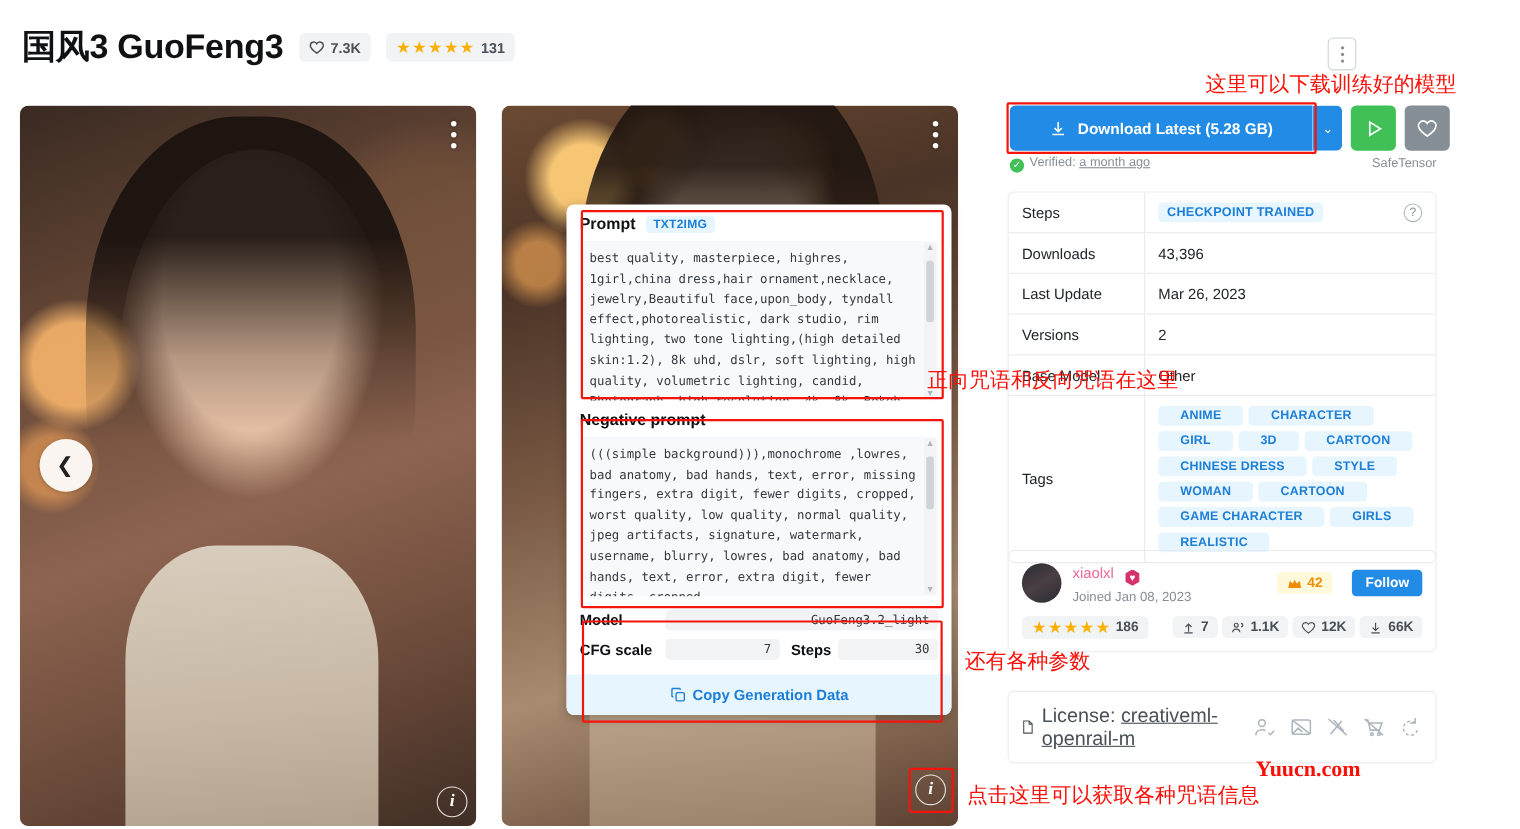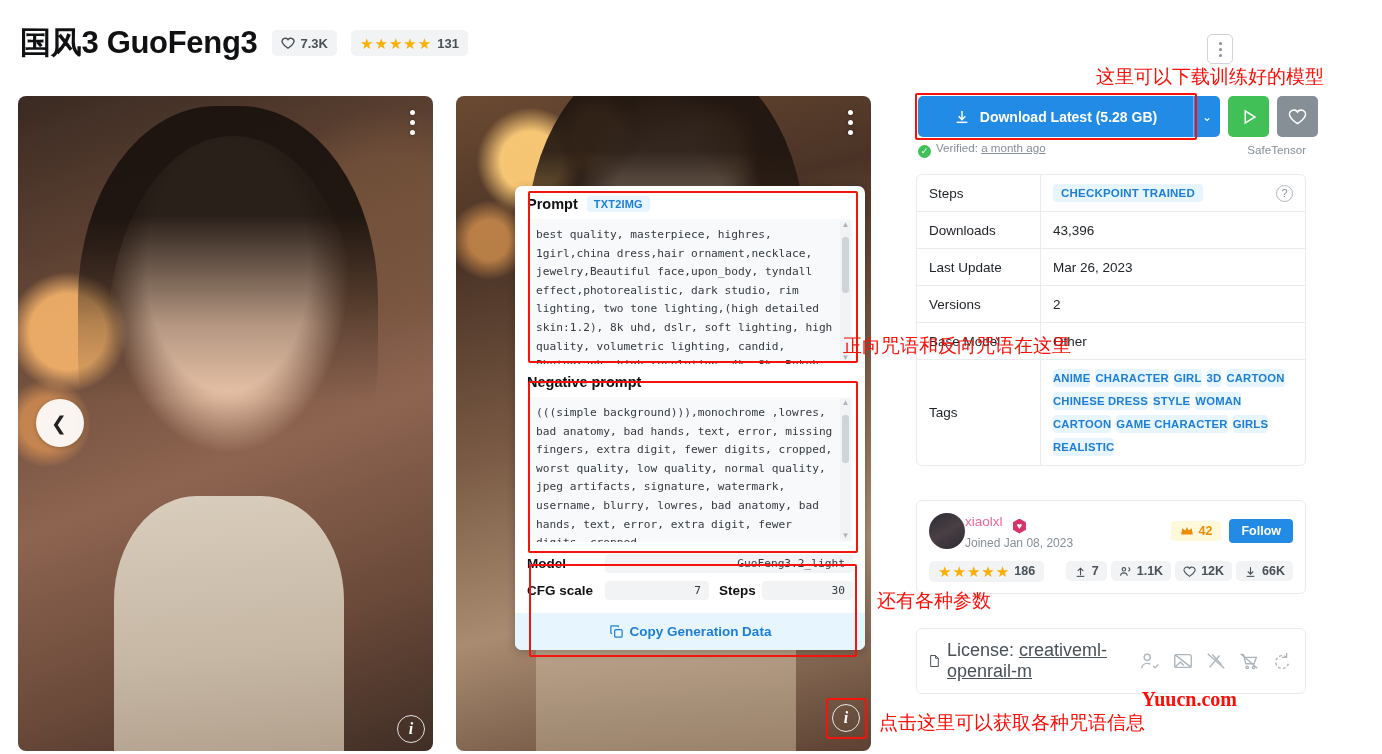--- a/index.html
+++ b/index.html
@@ -117,26 +117,26 @@
   .it-row:last-child { border-bottom:none; }
   .it-k { flex:0 0 124px; padding:9px 12px; font-size:13.5px; color:#212529;
      border-right:1px solid #e9ecef; display:flex; align-items:center; }
   .it-v { flex:1; padding:9px 12px; font-size:13.5px; color:#212529; display:flex;
      align-items:center; gap:8px; }
   .chip-type { background:#e7f5ff; color:#1c7ed6; font-size:11.5px; font-weight:bold;
      padding:3px 8px; border-radius:4px; letter-spacing:.2px; }
   .qmark { margin-left:auto; width:17px; height:17px; border-radius:50%; border:1.3px solid #adb5bd;
      color:#868e96; font-size:11px; display:flex; align-items:center; justify-content:center; }
   .tags-wrap { display:flex; flex-wrap:wrap; gap:5px; padding:9px 12px; flex:1; align-content:flex-start; }
-  .tag { background:#e7f5ff; color:#1c7ed6; font-size:11.3px; font-weight:bold; padding:3px 0;
+  .tag { background:#e7f5ff; color:#1c7ed6; font-size:11.3px; font-weight:bold; padding:3px 20px;
      border-radius:4px; letter-spacing:.2px; }
 
   .user-card { position:absolute; left:916px; top:500px; width:390px; border:1px solid #e9ecef;
      border-radius:6px; padding:11px 12px; }
-  .uc-top { display:flex; align-items:center; }
+  .uc-top { display:flex; align-items:center; gap:10px; }
   .avatar { width:36px; height:36px; border-radius:50%; overflow:hidden; flex:0 0 36px;
      background:linear-gradient(150deg,#2b2b33 0%,#4a3f45 50%,#2b2b33 100%); }
   .uname { color:#f06595; font-size:13.5px; }
   .ubadge { width:15px; height:15px; background:#d6336c; display:inline-flex; align-items:center;
      justify-content:center; color:#fff; font-size:9px;
      clip-path:polygon(50% 0,93% 25%,93% 75%,50% 100%,7% 75%,7% 25%); vertical-align:-3px;
      margin-left:5px; }
   .ujoin { font-size:12px; color:#868e96; margin-top:2px; }
   .crown { margin-left:auto; background:#fff9db; color:#f08c00; font-size:12.5px; font-weight:bold;
      padding:3px 9px; border-radius:4px; display:flex; align-items:center; gap:5px; }

